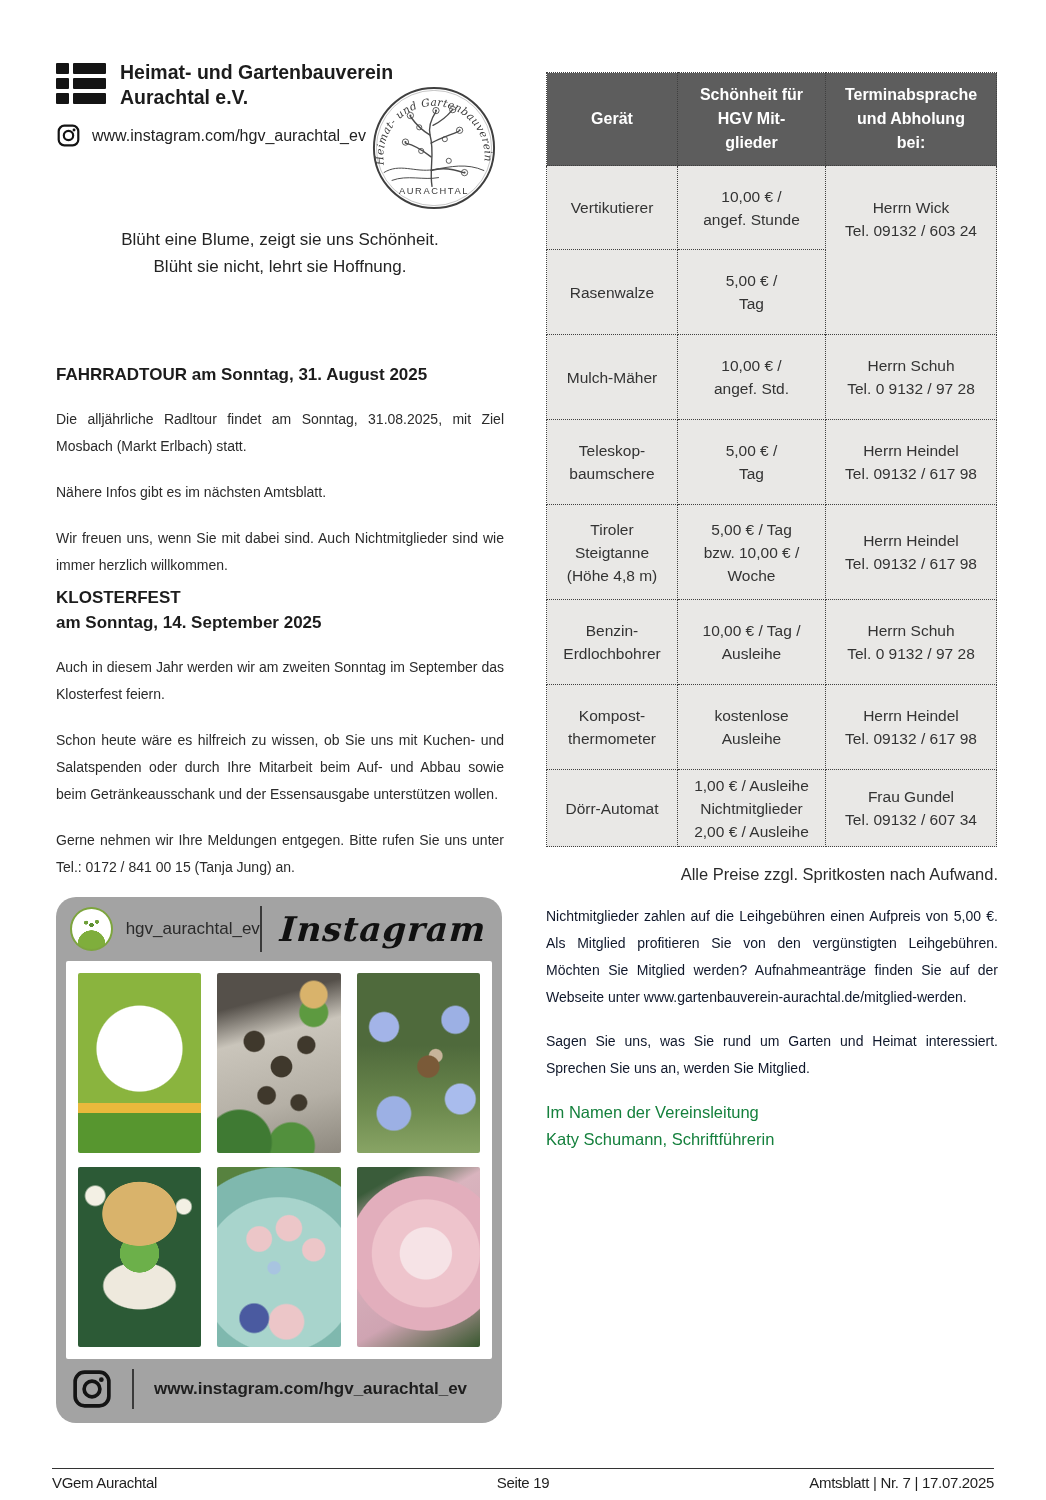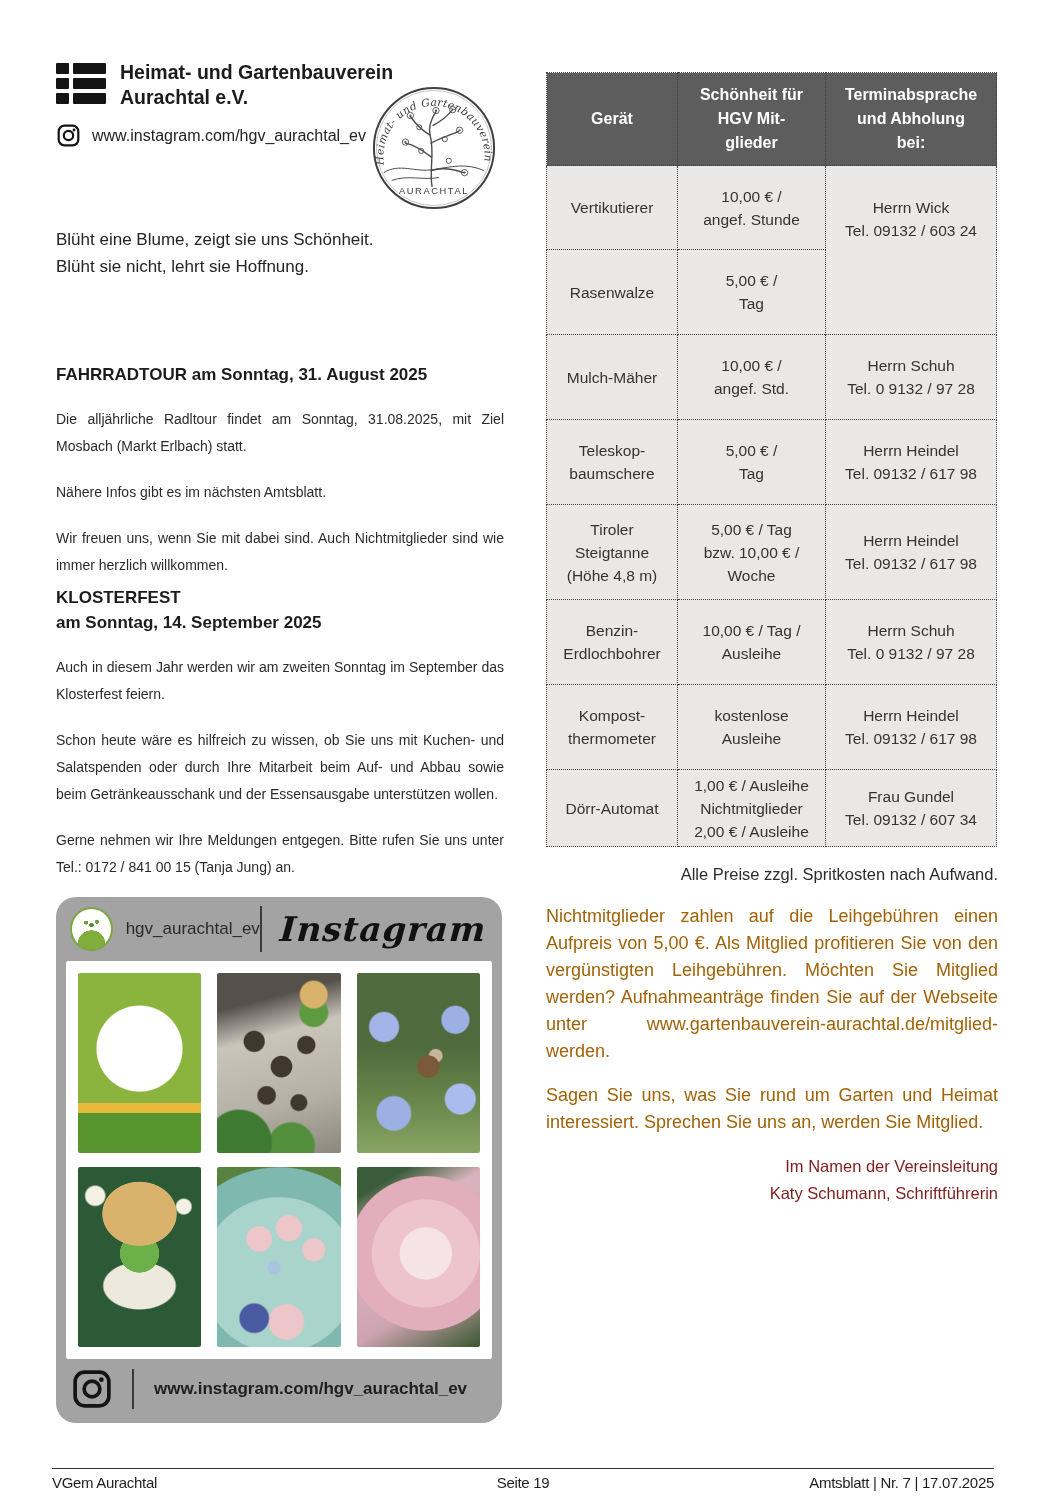--- a/index.html
+++ b/index.html
@@ -15,21 +15,21 @@
   .org-row { display:flex; align-items:flex-start; gap:14px; }
   .flag-icon { display:grid; grid-template-columns:13px 33px; grid-auto-rows:11px; gap:4px; margin-top:3px; }
   .flag-icon span { background:#141414; border-radius:1px; }
   .org-name { font-size:19.5px; font-weight:bold; line-height:25px; color:#1c1c1c; }
   .link-row { display:flex; align-items:center; gap:11px; margin-top:13px; }
   .link-row svg { flex:0 0 auto; }
   .link-text { font-size:16px; color:#222; }
   .stamp { position:absolute; left:314px; top:22px; width:128px; height:132px; }
 
   
-  .quote-block { position:absolute; left:56px; top:226px; width:448px; }
+  .quote-block { position:absolute; left:56px; top:226px; width:448px; text-align:center; }
   .quote-line { font-size:17px; line-height:27px; color:#242424; }
   .quote-author { margin-top:18px; font-size:13.5px; line-height:20px; color:#333; }
 
   
   .section { position:absolute; left:56px; width:448px; }
   .sec-fahrradtour { top:362px; }
   .sec-klosterfest { top:585px; }
   .sec-heading { font-size:17px; font-weight:bold; line-height:25px; color:#1c1c1c; }
   .section p { margin:19px 0 0 0; font-size:14px; line-height:27px; text-align:justify; color:#2b2b2b; }
 
@@ -42,22 +42,22 @@
   .rental tbody tr:nth-child(1) { height:84px; }
   .rental tbody tr:nth-child(2) { height:85px; }
   .rental tbody tr:nth-child(3) { height:85px; }
   .rental tbody tr:nth-child(4) { height:85px; }
   .rental tbody tr:nth-child(5) { height:95px; }
   .rental tbody tr:nth-child(6) { height:85px; }
   .rental tbody tr:nth-child(7) { height:85px; }
   .rental tbody tr:nth-child(8) { height:77px; }
   .rental td.span2 { vertical-align:top; padding-top:30px; }
   .table-footnote { margin-top:15px; font-size:16.5px; line-height:24px; text-align:right; color:#2b2b2b; }
-  .right-col p { margin:17px 0 0 0; font-size:18px; line-height:27px; text-align:justify; color:#a16207; }
-  .closing { margin-top:17px; font-size:16.5px; line-height:27px; color:#7f1d1d;text-align:right; }
+  .right-col p { margin:17px 0 0 0; font-size:14px; line-height:27px; text-align:justify; color:#0f172a; }
+  .closing { margin-top:17px; font-size:16.5px; line-height:27px; color:#15803d; }
 
   
   .insta-card {
     position:absolute; left:56px; top:897px; width:446px; height:526px;
     background:#a3a3a3; border-radius:20px;
     display:flex; flex-direction:column;
   }
   .insta-head { display:flex; align-items:center; height:64px; padding:0 16px 0 14px; }
   .insta-avatar {
     width:44px; height:44px; border-radius:50%;

